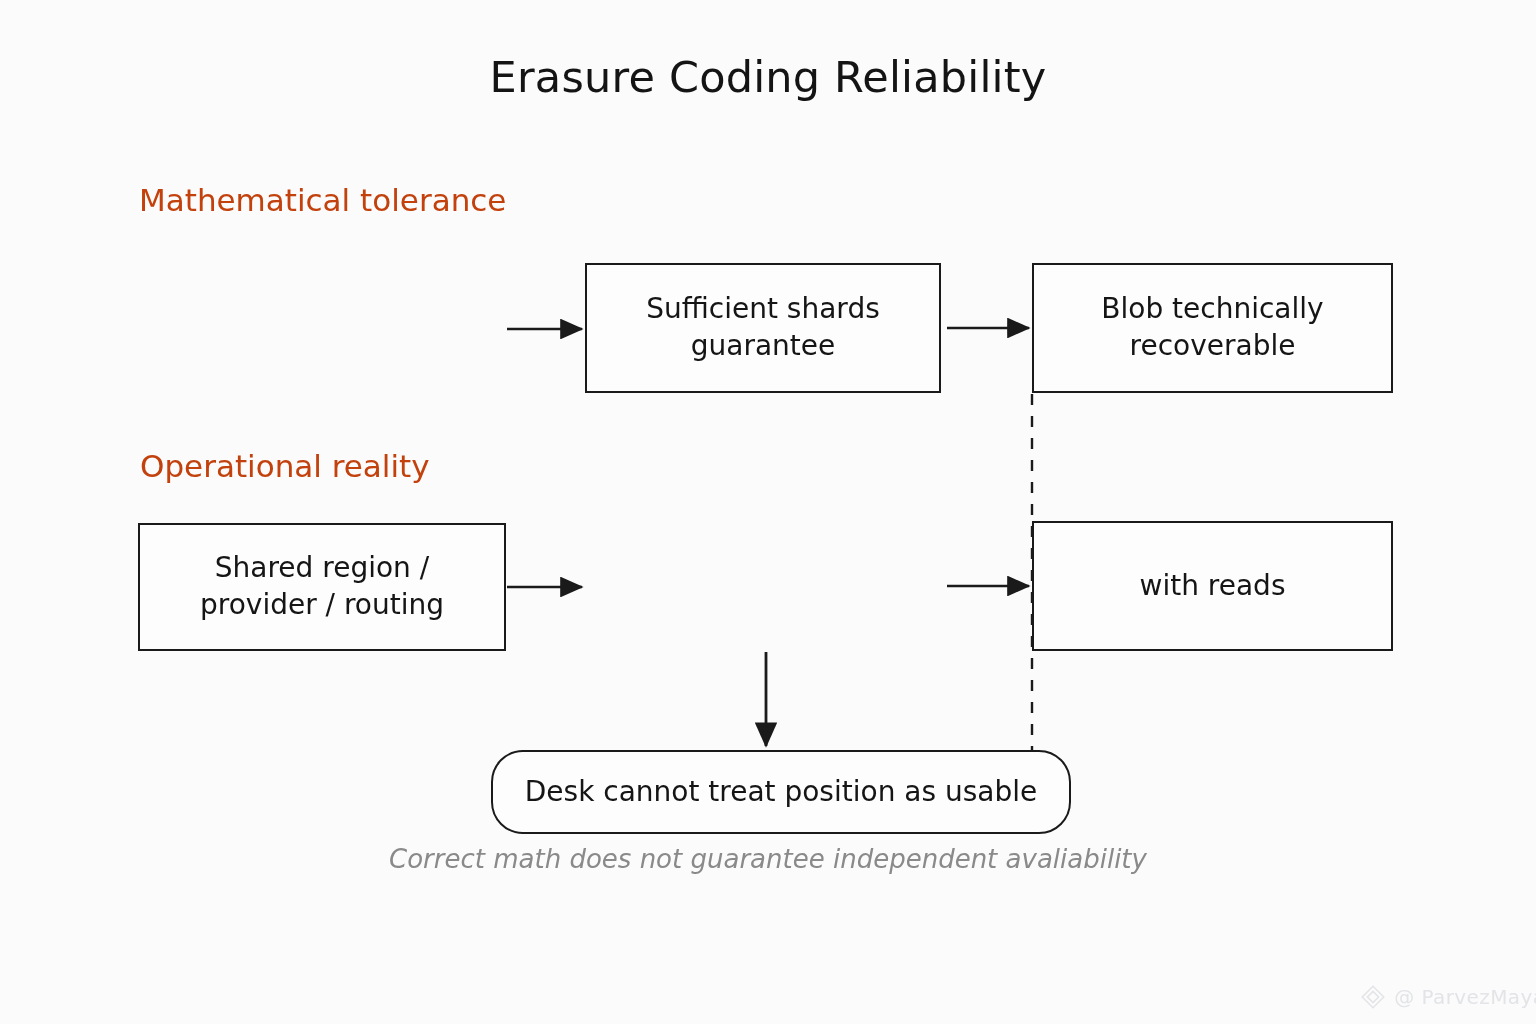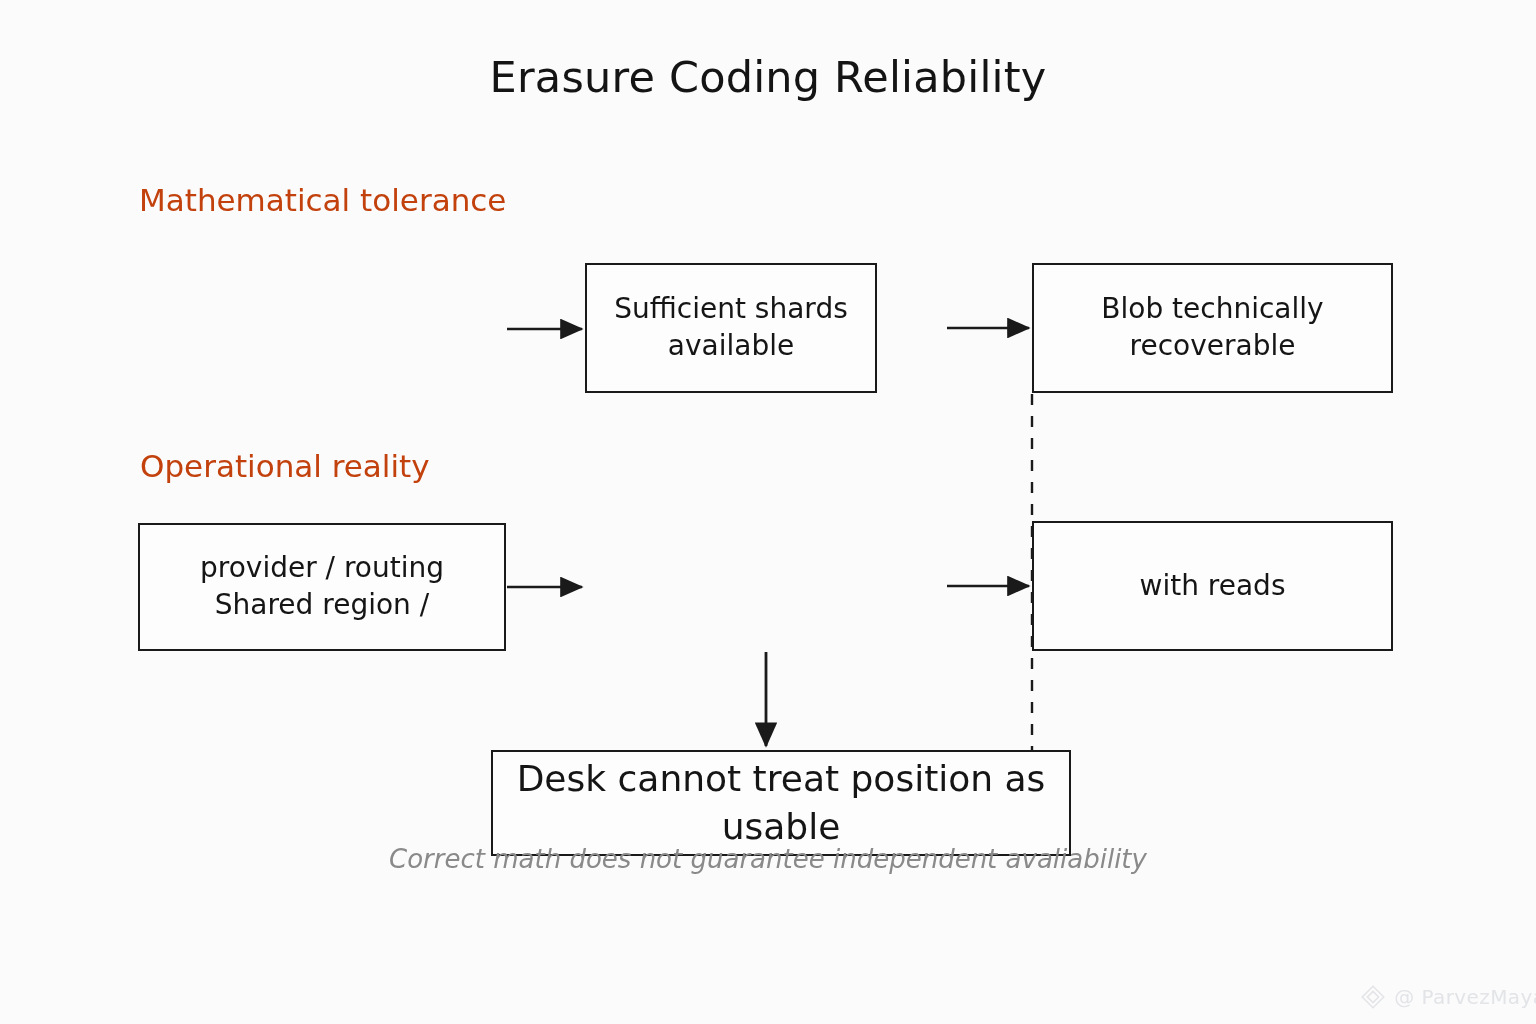--- a/index.html
+++ b/index.html
@@ -58,28 +58,28 @@
     text-align: center;
     line-height: 1.32;
     font-size: 28px;
     color: #151515;
     padding: 2px 10px;
   }
   .node span { display: block; }
 
   
   #node-params     { left: 138px;  top: 265px; width: 368px; height: 128px; }
-  #node-shards     { left: 585px;  top: 263px; width: 292px; height: 130px; }
+  #node-shards     { left: 585px;  top: 263px; width: 356px; height: 130px; }
   #node-blob       { left: 1032px; top: 263px; width: 361px; height: 130px; }
   
   #node-region     { left: 138px;  top: 523px; width: 368px; height: 128px; }
   #node-correlated { left: 585px;  top: 521px; width: 361px; height: 130px; }
   #node-recovery   { left: 1032px; top: 521px; width: 361px; height: 130px; }
   
-  #node-desk       { left: 491px;  top: 750px; width: 580px; height: 106px; font-size: 36px; }
+  #node-desk       { left: 491px;  top: 750px; width: 580px; height: 84px; font-size: 28px; border-radius: 32px; }
 
   .caption {
     position: absolute;
     left: 0;
     top: 844px;
     width: 1536px;
     text-align: center;
     font-size: 26px;
     font-style: italic;
     color: #8a8a8a;
@@ -125,35 +125,35 @@
 
     <line x1="766" y1="652" x2="766" y2="746" stroke="#1a1a1a" stroke-width="2.8" marker-end="url(#arrowhead)"></line>
 
     <line x1="1032" y1="394" x2="1032" y2="750" stroke="#1a1a1a" stroke-width="2.4" stroke-dasharray="11 11"></line>
   </svg>
 
 
   <div class="node" id="node-shards">
     <div>
       <span>Sufficient shards</span>
-      <span>available</span>
+      <span>guarantee</span>
     </div>
   </div>
 
   <div class="node" id="node-blob">
     <div>
       <span>Blob technically</span>
       <span>recoverable</span>
     </div>
   </div>
 
   <div class="node" id="node-region">
     <div>
+      <span>Shared region /</span>
       <span>provider / routing</span>
-      <span>Shared region /</span>
     </div>
   </div>
 
 
   <div class="node" id="node-recovery">
     <div>
       <span>with reads</span>
     </div>
   </div>
 

